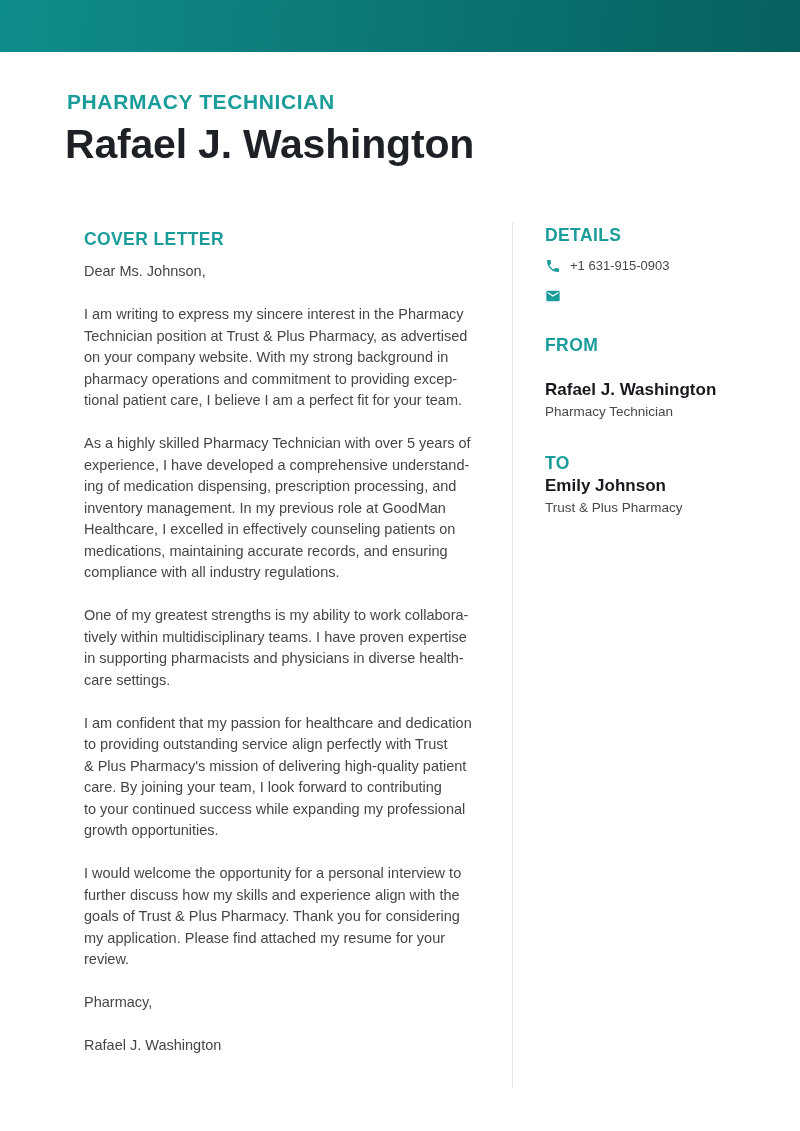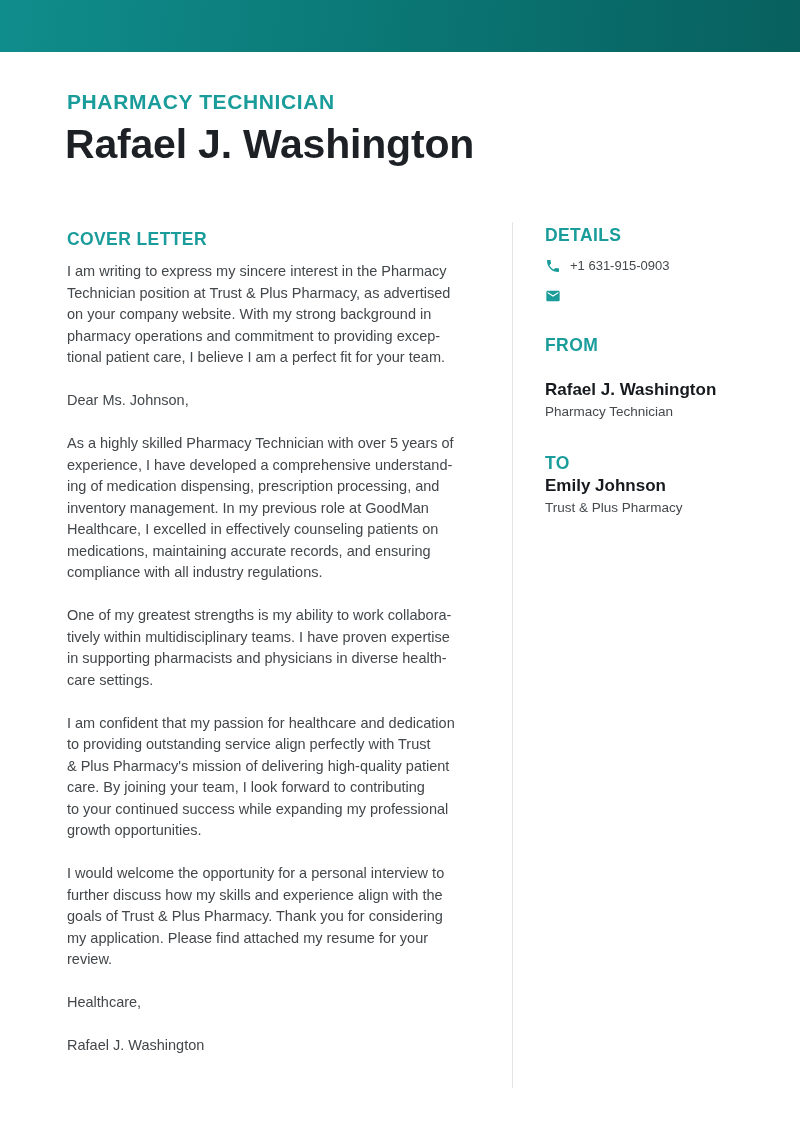--- a/index.html
+++ b/index.html
@@ -44,21 +44,21 @@
   .section-heading {
     font-size: 17.5px;
     font-weight: 600;
     letter-spacing: 0.4px;
     color: #199c9a;
   }
 
   
   .left-col {
     position: absolute;
-    left: 67px; top: 229px;
+    left: 84px; top: 229px;
     width: 446px;
   }
   .left-col .section-heading { margin-bottom: 11px; }
   .letter-body p {
     font-size: 14.5px;
     line-height: 21.5px;
     color: #43474a;
     white-space: pre-line;
     margin-bottom: 21.5px;
   }
@@ -117,26 +117,26 @@
 <body>
 
 <div class="topbar"></div>
 
 <div class="role-label">PHARMACY TECHNICIAN</div>
 <h1 class="person-name">Rafael J. Washington</h1>
 
 <div class="left-col">
   <h2 class="section-heading">COVER LETTER</h2>
   <div class="letter-body">
+    <p>Dear Ms. Johnson,</p>
     <p>I am writing to express my sincere interest in the Pharmacy
 Technician position at Trust &amp; Plus Pharmacy, as advertised
 on your company website. With my strong background in
 pharmacy operations and commitment to providing excep-
 tional patient care, I believe I am a perfect fit for your team.</p>
-    <p>Dear Ms. Johnson,</p>
     <p>As a highly skilled Pharmacy Technician with over 5 years of
 experience, I have developed a comprehensive understand-
 ing of medication dispensing, prescription processing, and
 inventory management. In my previous role at GoodMan
 Healthcare, I excelled in effectively counseling patients on
 medications, maintaining accurate records, and ensuring
 compliance with all industry regulations.</p>
     <p>One of my greatest strengths is my ability to work collabora-
 tively within multidisciplinary teams. I have proven expertise
 in supporting pharmacists and physicians in diverse health-
@@ -145,21 +145,21 @@
 to providing outstanding service align perfectly with Trust
 &amp; Plus Pharmacy's mission of delivering high-quality patient
 care. By joining your team, I look forward to contributing
 to your continued success while expanding my professional
 growth opportunities.</p>
     <p>I would welcome the opportunity for a personal interview to
 further discuss how my skills and experience align with the
 goals of Trust &amp; Plus Pharmacy. Thank you for considering
 my application. Please find attached my resume for your
 review.</p>
-    <p>Healthcare,</p>
+    <p>Pharmacy,</p>
     <p>Rafael J. Washington</p>
   </div>
 </div>
 
 <div class="divider"></div>
 
 <div class="right-col">
   <h3 class="section-heading details-title">DETAILS</h3>
 
   <div class="contact-item">

